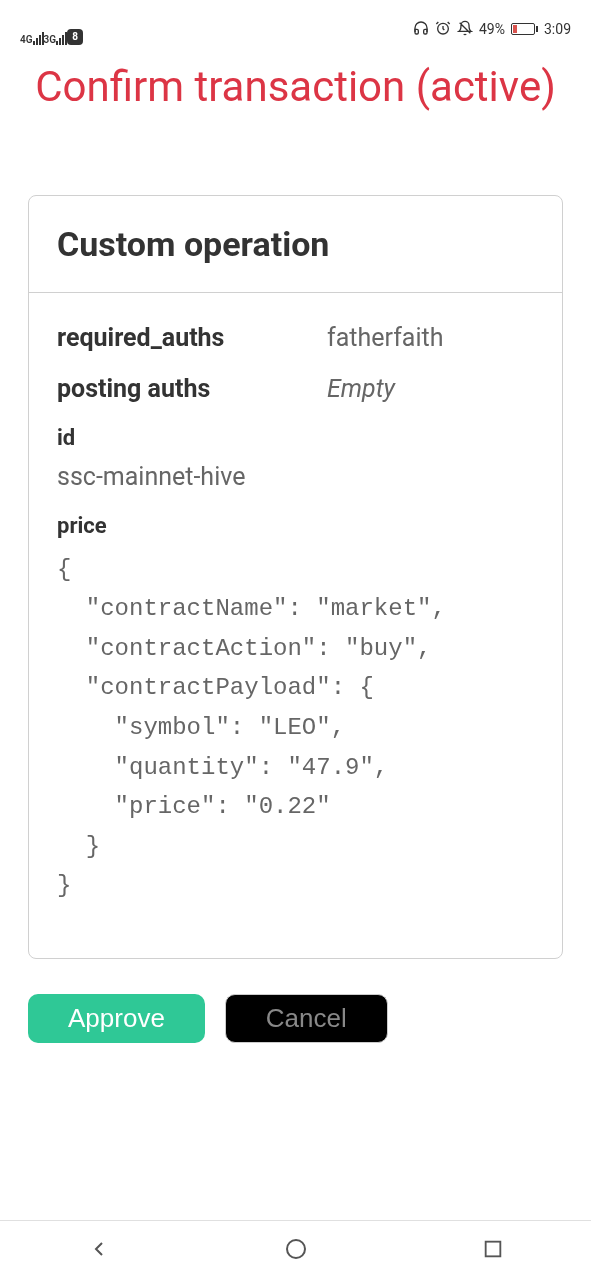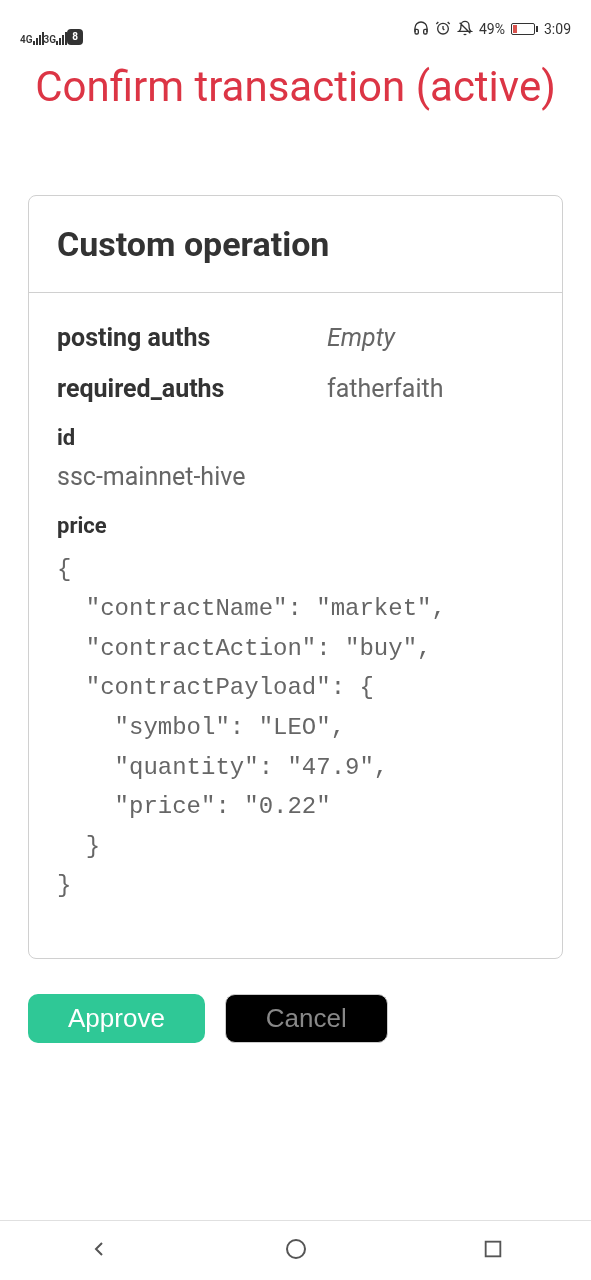--- a/index.html
+++ b/index.html
@@ -175,26 +175,26 @@
     <span>3:09</span>
   </div>
 </div>
 
 <h1 class="title">Confirm transaction (active)</h1>
 
 <div class="card">
   <div class="card-header">Custom operation</div>
   <div class="card-body">
     <div class="field-row">
+      <span class="field-label">required_auths</span>
+      <span class="field-value">fatherfaith</span>
+    </div>
+    <div class="field-row">
       <span class="field-label">posting auths</span>
       <span class="field-value empty">Empty</span>
-    </div>
-    <div class="field-row">
-      <span class="field-label">required_auths</span>
-      <span class="field-value">fatherfaith</span>
     </div>
     <div class="field-block">
       <div class="field-block-label">id</div>
       <div class="field-block-value">ssc-mainnet-hive</div>
     </div>
     <div class="field-block">
       <div class="field-block-label">price</div>
       <div class="json-content">{
   "contractName": "market",
   "contractAction": "buy",

